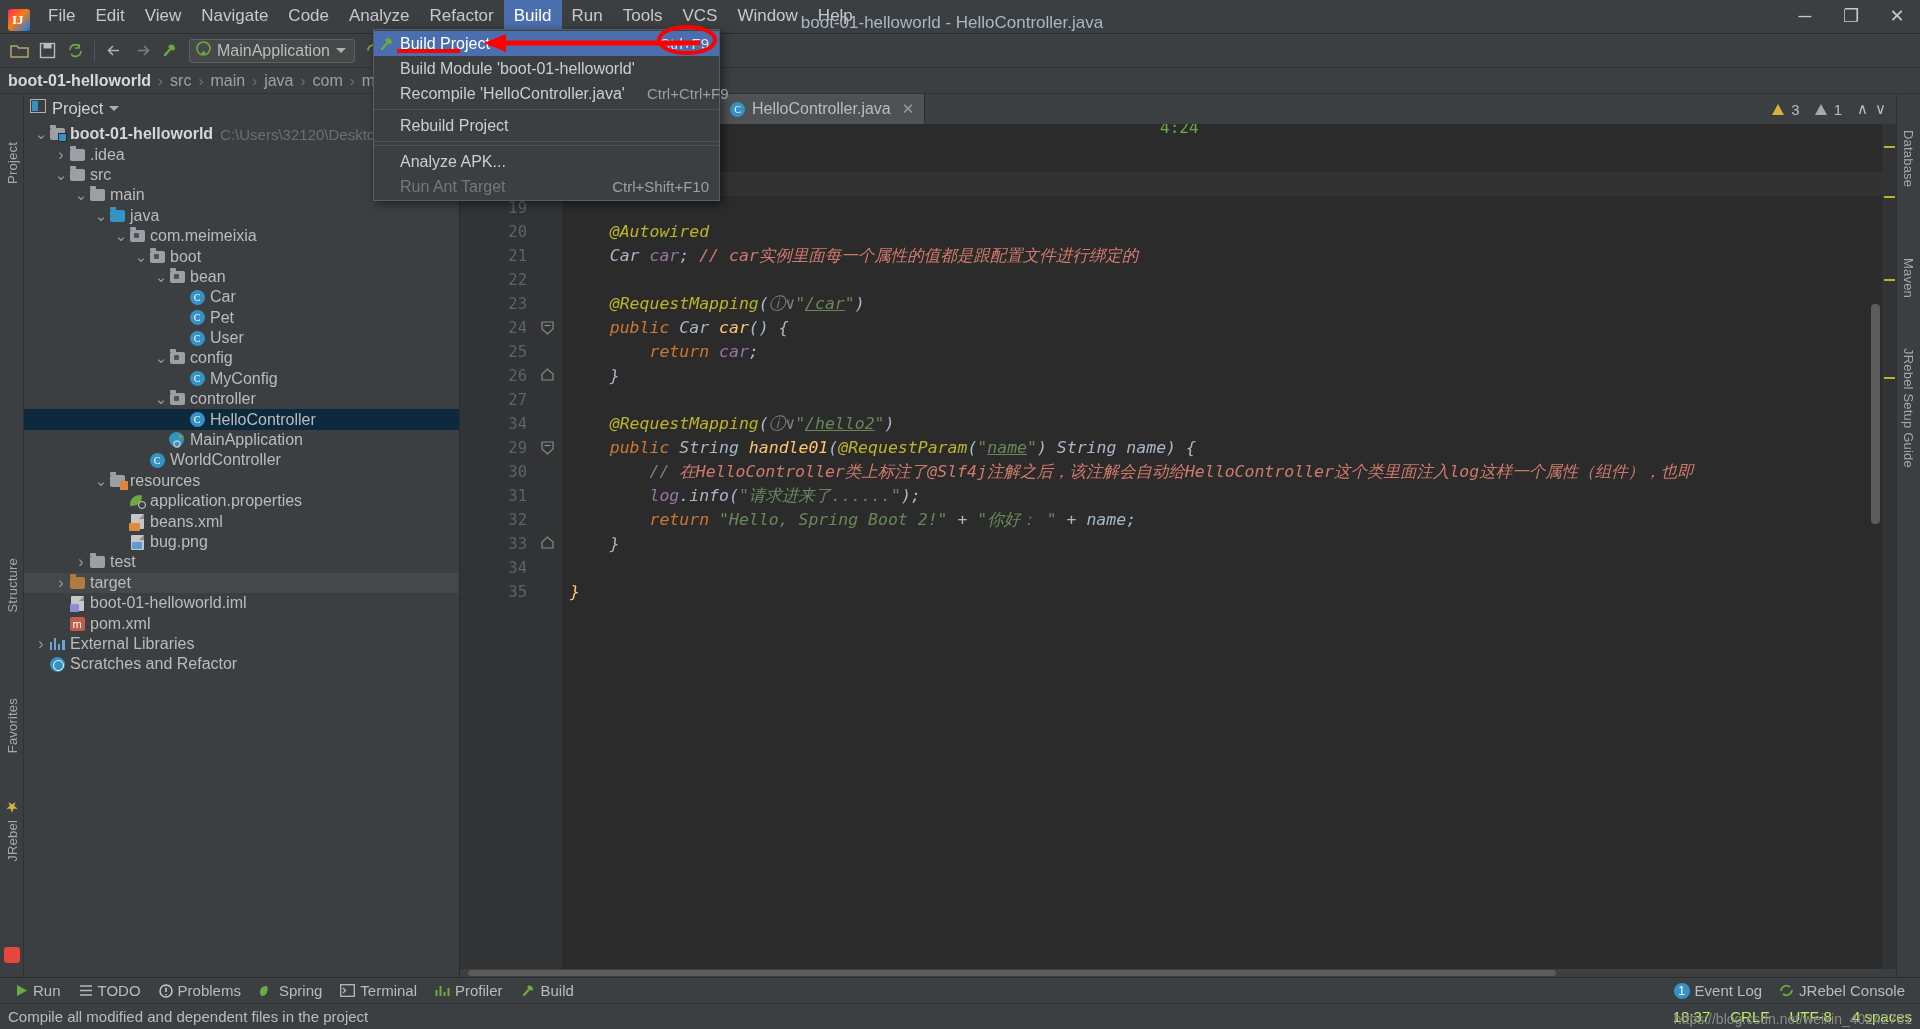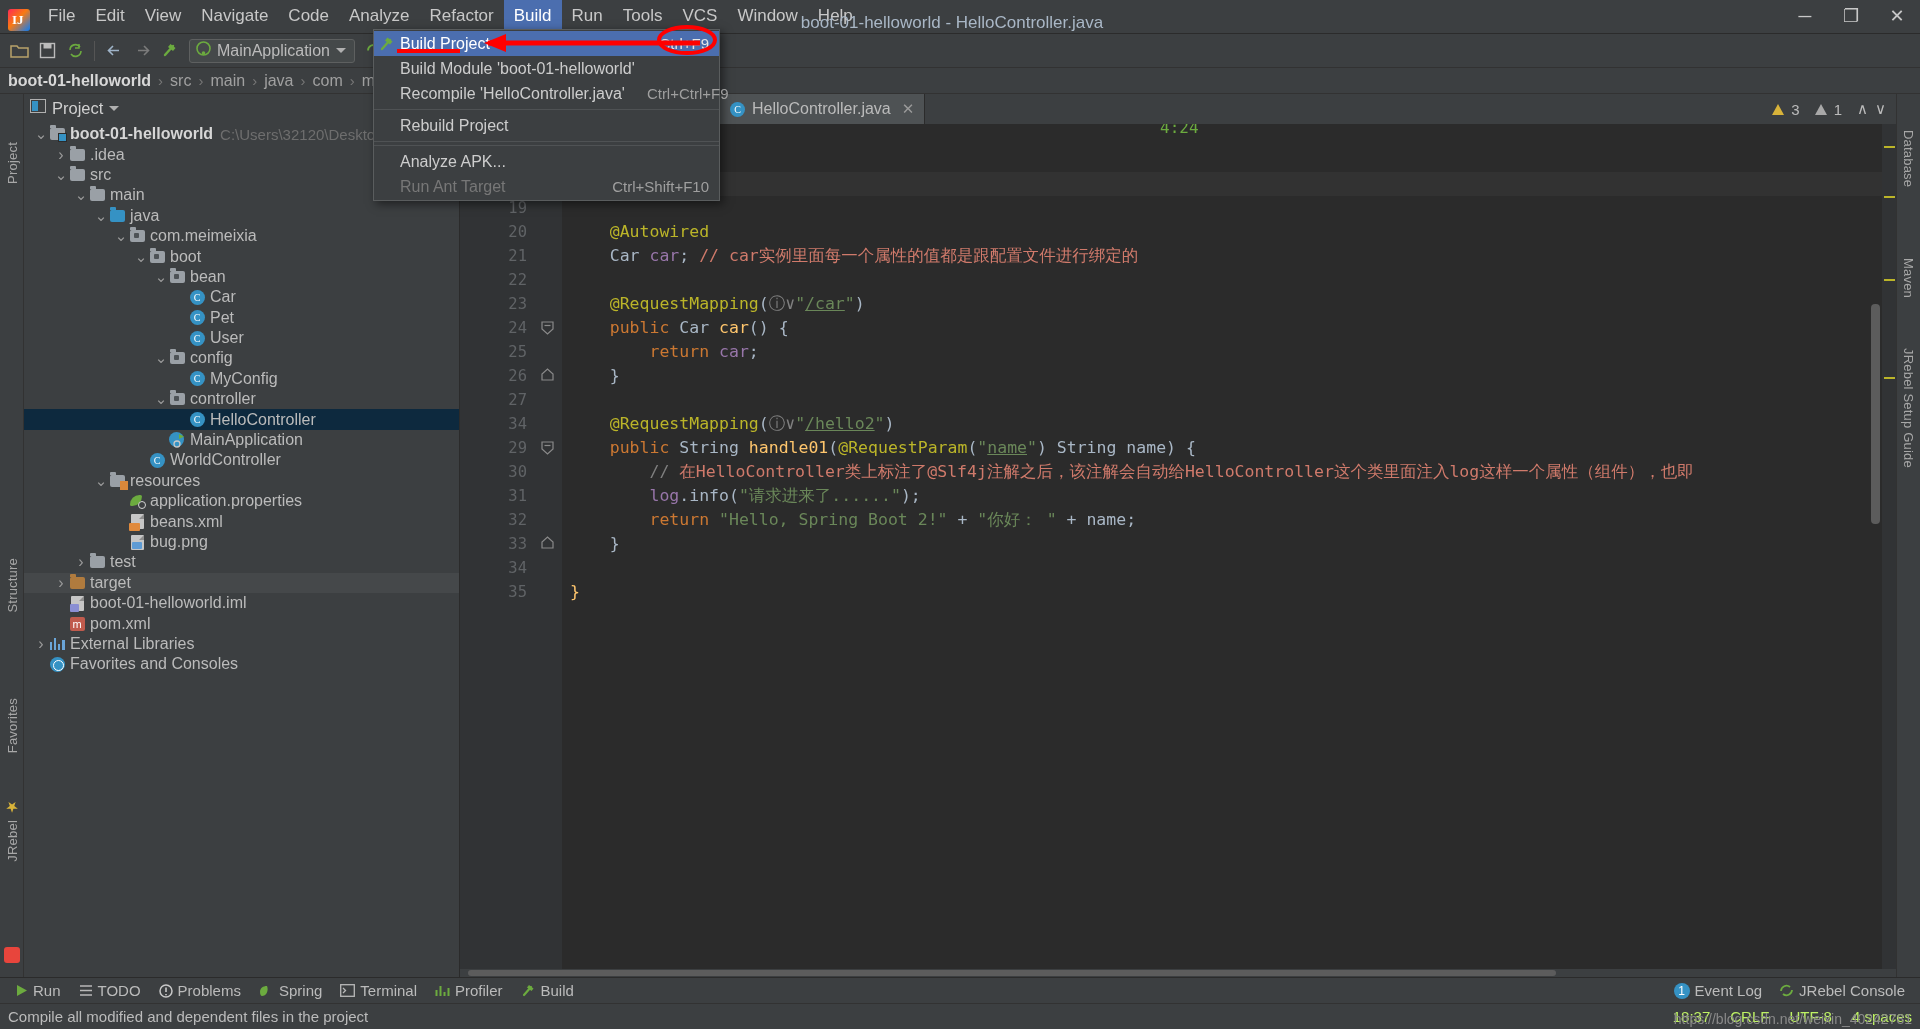--- a/index.html
+++ b/index.html
@@ -129,21 +129,21 @@
   .gutter {
     width:76px; background:#313335; color:#606366; font-family:"DejaVu Sans Mono", monospace;
     font-size:15.5px; text-align:right; padding-top:0; flex:0 0 76px; position:relative;
   }
   .gln { height:24px; line-height:24px; padding-right:9px; position:relative;}
   .foldcol { width:26px; background:#313335; flex:0 0 26px; position:relative;}
   .codetext {
     flex:1; font-family:"DejaVu Sans Mono", monospace; font-size:16.5px; line-height:24px;
     color:#a9b7c6; white-space:pre; padding-left:8px; position:relative; overflow:hidden;
   }
-  .cl { height:24px; }
+  .cl { height:24px;font-style:italic; }
   .kw { color:#cc7832; } .ann { color:#bbb529; } .str { color:#6a8759; }
   .cmt { color:#808080; } .cmt-cn { color:#d07a6b; }
   .typ { color:#a9b7c6; } .fn { color:#ffc66d; } .fld2 { color:#9876aa; }
   .param { color:#a9b7c6; }
   .hl-ln { position:absolute; left:0; right:0; height:24px; background:#323232; z-index:0;}
   .markerbar { position:absolute; right:0; top:0; bottom:0; width:14px; background:#313335;}
   .mk-line { position:absolute; right:1px; width:11px; height:2px; background:#bbb529;}
   .vscroll { position:absolute; right:16px; width:9px; background:#5c5c5c; border-radius:4px;}
 
   
@@ -579,21 +579,21 @@
               </span>
             </span>
             <span class="tlbl">External Libraries</span>
           </div>
           <div class="trow">
             <span style="width: 10px; flex: 0 0 auto;"></span>
             <span class="twist"></span>
             <span class="tico">
               <span class="scratch"></span>
             </span>
-            <span class="tlbl">Favorites and Consoles</span>
+            <span class="tlbl">Scratches and Refactor</span>
           </div>
         </div>
     </div>
 
     <div class="editorwrap">
       <div class="tabsrow">
         <div class="etab hidden-under" style="width:260px">
           <span>
             <svg width="15" height="15" viewBox="0 0 15 15">
                 <circle cx="6.5" cy="7.5" r="5.6" fill="#3592c4"></circle>

